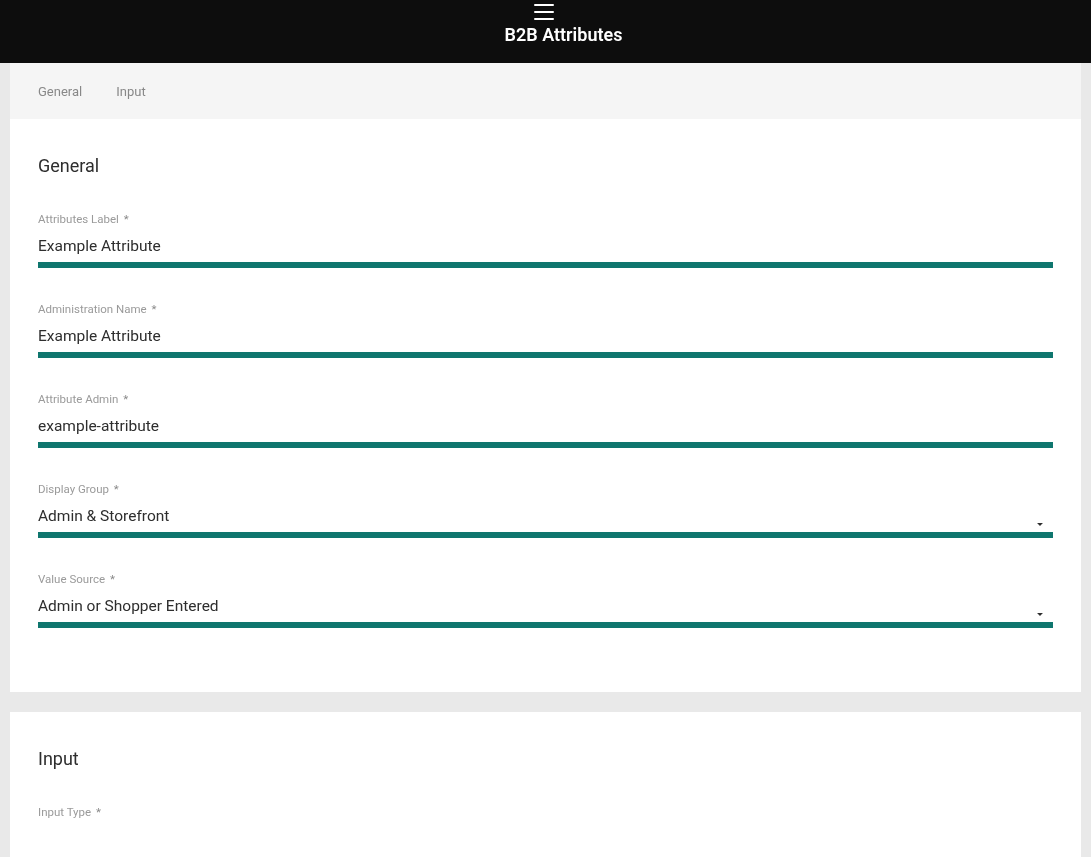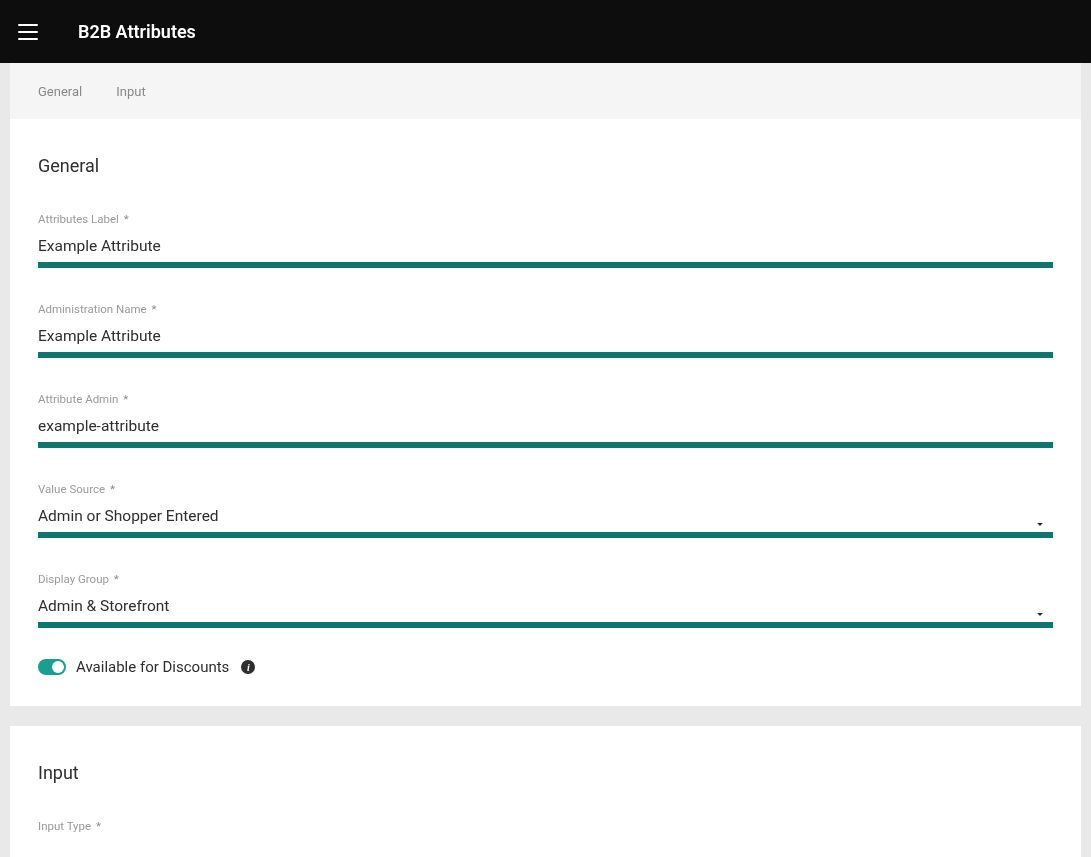--- a/index.html
+++ b/index.html
@@ -13,20 +13,21 @@
     width: 1091px;
     height: 857px;
     overflow: hidden;
   }
   .header {
     background: #0d0d0d;
     height: 63px;
     display: flex;
     align-items: center;
     padding: 0 18px;
+    flex-direction: column;
   }
   .hamburger {
     width: 24px;
     height: 24px;
     cursor: pointer;
     display: flex;
     flex-direction: column;
     justify-content: center;
     gap: 5px;
   }
@@ -195,55 +196,48 @@
     <div class="field">
       <label class="field-label">
         <span>Attribute Admin</span>
         <span class="req">*</span>
       </label>
       <input type="text" class="field-input" value="example-attribute" style="">
     </div>
 
     <div class="field">
       <label class="field-label">
+        <span>Display Group</span>
+        <span class="req">*</span>
+      </label>
+      <div class="select-wrap">
+        <input type="text" readonly="" class="field-input" value="Admin &amp; Storefront" style="">
+        <span class="chevron">
+          <svg viewBox="0 0 24 24">
+              <path d="M7 10l5 5 5-5z"></path>
+            </svg>
+        </span>
+      </div>
+    </div>
+
+    <div class="field">
+      <label class="field-label">
         <span>Value Source</span>
         <span class="req">*</span>
       </label>
       <div class="select-wrap">
         <input type="text" readonly="" class="field-input" value="Admin or Shopper Entered" style="">
         <span class="chevron">
           <svg viewBox="0 0 24 24">
               <path d="M7 10l5 5 5-5z"></path>
             </svg>
         </span>
       </div>
     </div>
 
-    <div class="field">
-      <label class="field-label">
-        <span>Display Group</span>
-        <span class="req">*</span>
-      </label>
-      <div class="select-wrap">
-        <input type="text" readonly="" class="field-input" value="Admin &amp; Storefront" style="">
-        <span class="chevron">
-          <svg viewBox="0 0 24 24">
-              <path d="M7 10l5 5 5-5z"></path>
-            </svg>
-        </span>
-      </div>
-    </div>
-
-    <div class="toggle-row">
-      <div class="toggle">
-        <div class="toggle-knob"></div>
-      </div>
-      <span class="toggle-label">Available for Discounts</span>
-      <span class="info-icon">i</span>
-    </div>
   </div>
 
   <div class="section">
     <h2 class="section-title">Input</h2>
 
     <div class="field" style="margin-bottom:16px;">
       <label class="field-label">
         <span>Input Type</span>
         <span class="req">*</span>
       </label>

